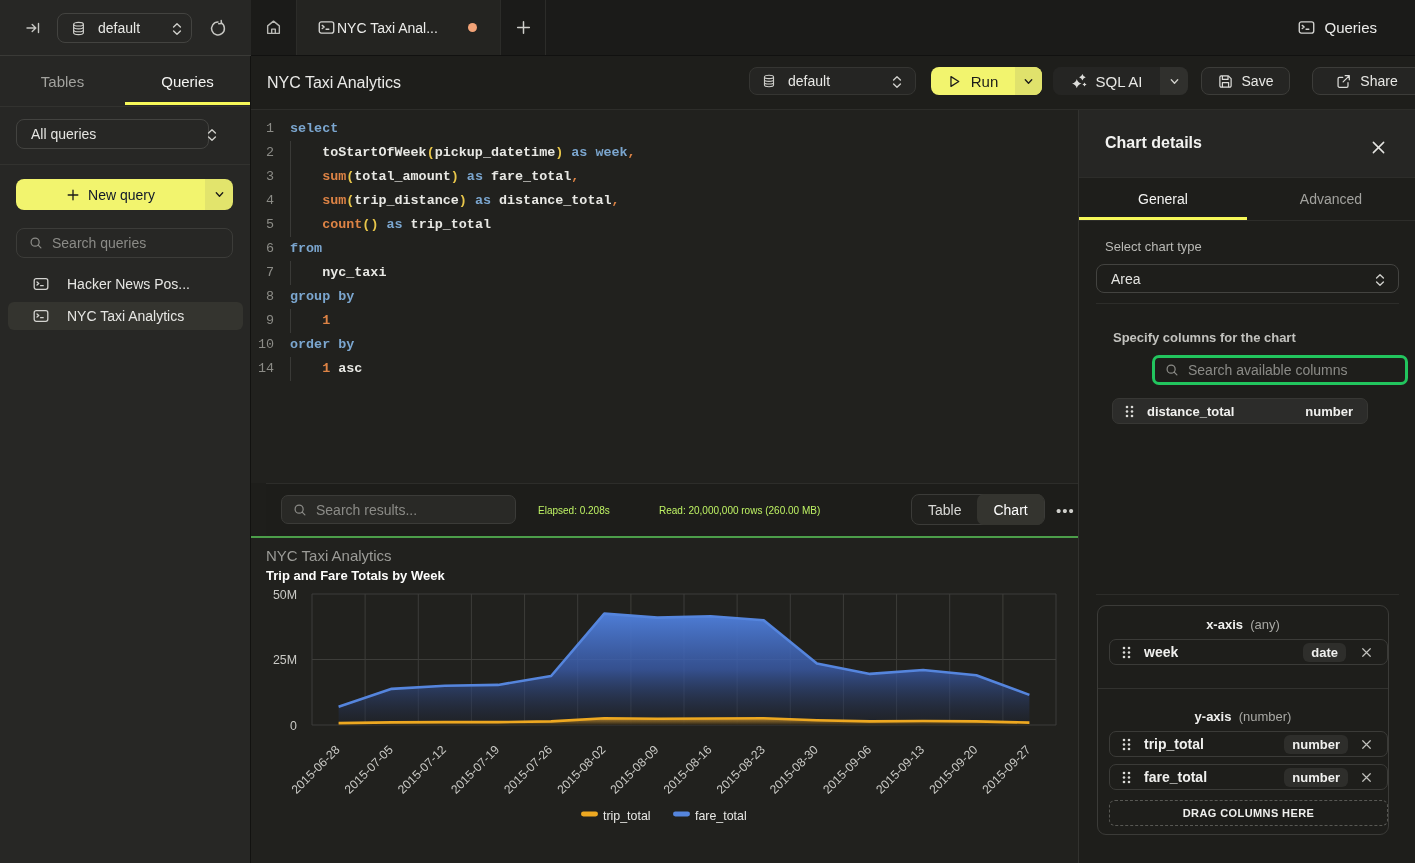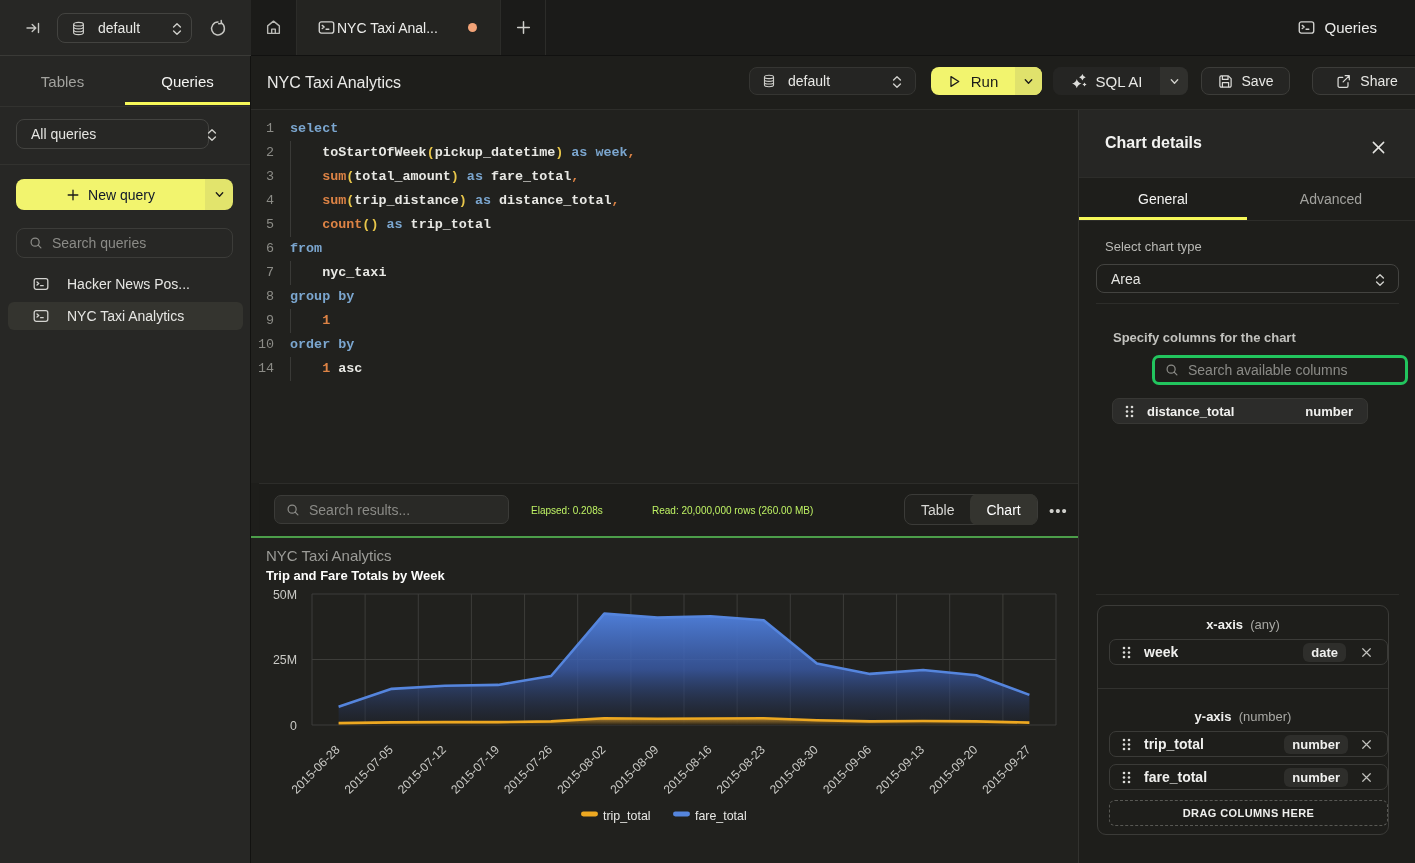--- a/index.html
+++ b/index.html
@@ -64,21 +64,21 @@
 
 #editor { left:251px; top:110px; width:827px; height:373px; background:#21211e; }
 #code { position:absolute; left:0; top:7px; font-family:"Liberation Mono", monospace;
   font-size:13.4px; line-height:24px; font-weight:bold; white-space:pre; color:#e8e8e4; }
 .ln { display:inline-block; width:23px; text-align:right; margin-right:16px;
   color:#8b8b86; font-weight:normal; }
 .kw { color:#7ba6cf; } .fn { color:#dd8345; } .pa { color:#e8c64a; } .pu { color:#dd8345; }
 .guide { position:absolute; left:38.5px; width:1px; background:#3a3a37; }
 
 
-#resbar { left:259px; top:483px; width:827px; height:53px; background:#1d1d1a;
+#resbar { left:266px; top:483px; width:827px; height:53px; background:#1d1d1a;
   border-top:1px solid #2d2d2a; }
 #rsearch { left:15px; top:11px; width:235px; height:29px; background:#292926;
   border:1px solid #3b3b38; border-radius:7px; display:flex; align-items:center;
   color:#8b8b87; font-size:14px; gap:9px; padding-left:11px; }
 .rmeta { position:absolute; top:0; height:52px; display:flex; align-items:center;
   color:#bef264; font-size:10px; }
 #toggle { left:645px; top:10px; height:31px; border:1px solid #3b3b38; border-radius:8px;
   display:flex; align-items:center; background:#21211e;text-align:right; }
 .tg { height:31px; display:flex; align-items:center; justify-content:center; font-size:14px;
   color:#d8d8d5; padding:0 16px; border-radius:7px; }

